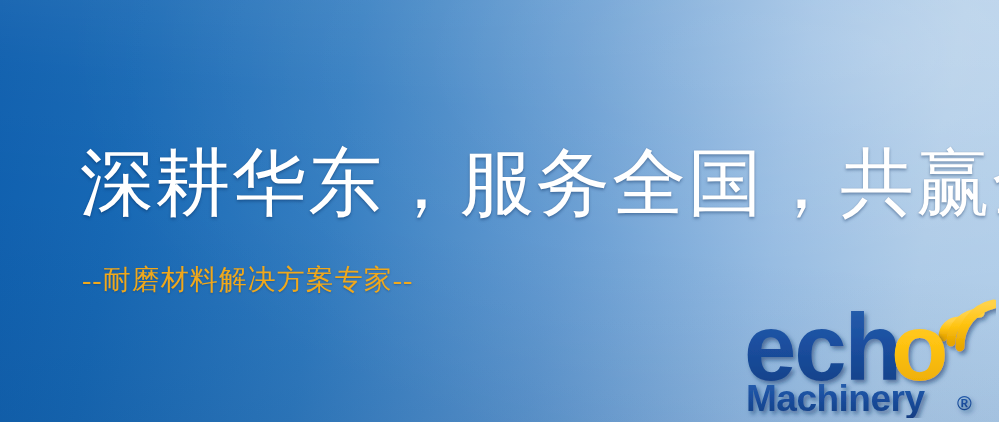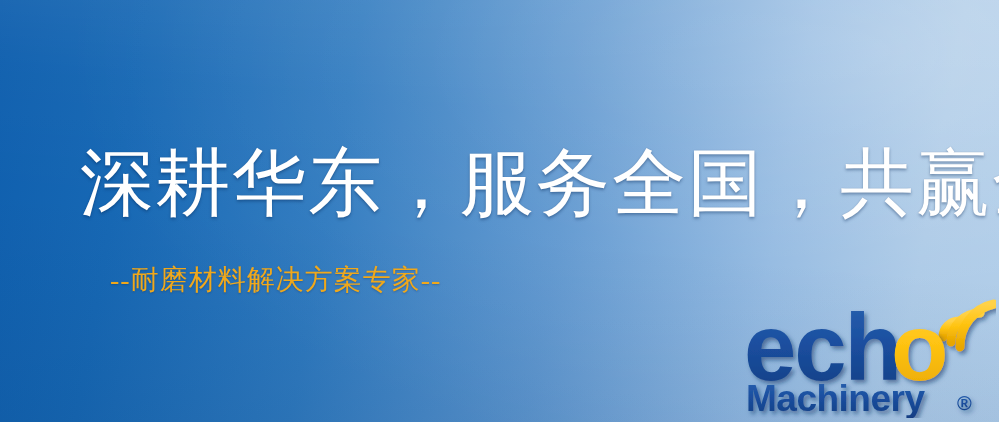--- a/index.html
+++ b/index.html
@@ -69,21 +69,20 @@
     position: absolute;
     left: 82px;
     top: 266px;
     font-family: "Liberation Serif", "DejaVu Serif", serif;
     font-size: 28px;
     line-height: 1;
     color: #f0a81b;
     letter-spacing: 1px;
     white-space: nowrap;
     text-shadow: 0 1px 2px rgba(0, 40, 90, 0.30);
-    margin-left: 28px;
   }
 
   
   #logo {
     position: absolute;
     left: 744px;
     top: 296px;
     width: 252px;
     height: 122px;
   }

